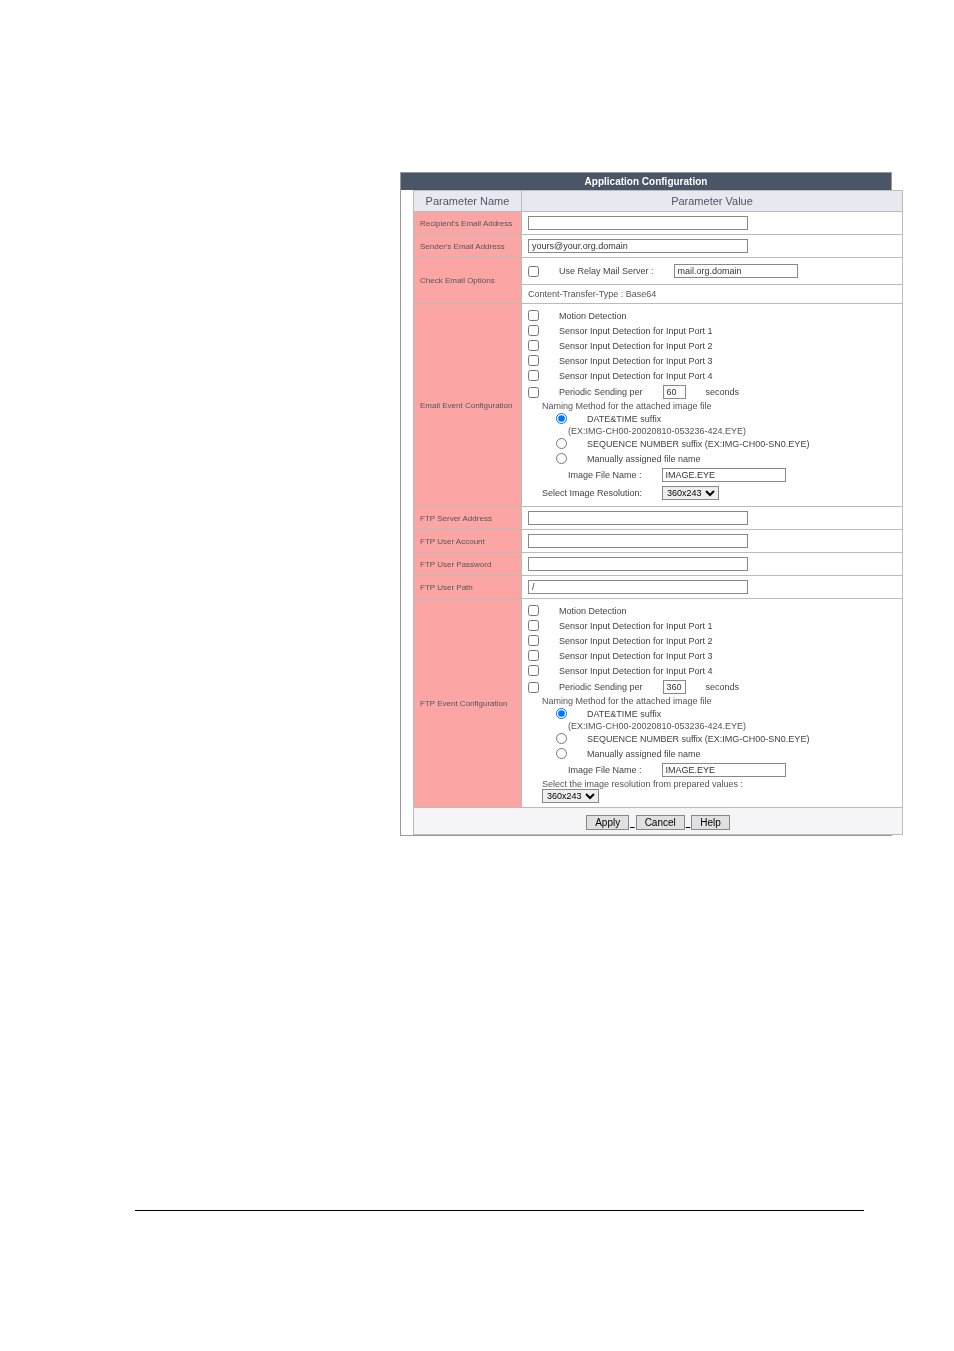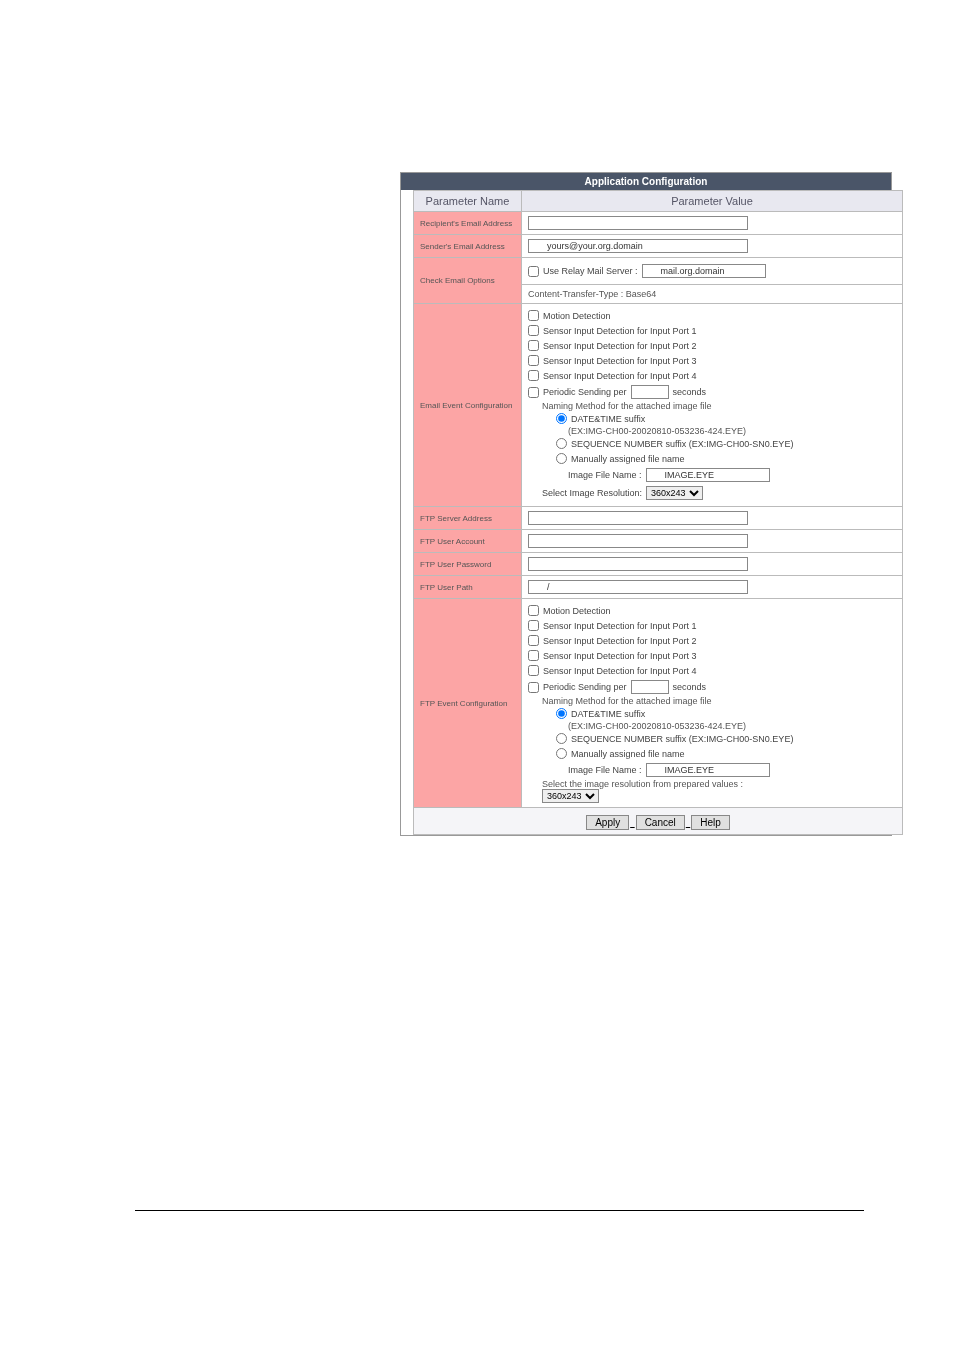--- a/index.html
+++ b/index.html
@@ -51,32 +51,32 @@
       background: #fca5a5;
       vertical-align: middle;
     }
     .val-cell {
       font-size: 9px;
       color: #444;
       background: #fff;
     }
     input[type=text] {
       font-size: 9px;
-      padding: 1px 18px;
+      padding: 1px 3px;
       border: 1px solid #888;
       background: #fff;
       color: #333;
     }
     .wide-input { width: 220px; }
     .med-input { width: 124px; }
     .small-input { width: 23px; }
     .check-row, .radio-row {
       display: flex;
       align-items: center;
-      gap: 4px;
+      gap: 20px;
       padding: 2px 0;
       font-size: 9px;
       color: #444;
     }
     input[type=checkbox], input[type=radio] {
       width: 11px; height: 11px;
     }
     .indent1 { margin-left: 14px; }
     .indent2 { margin-left: 28px; }
     .indent3 { margin-left: 40px; }

